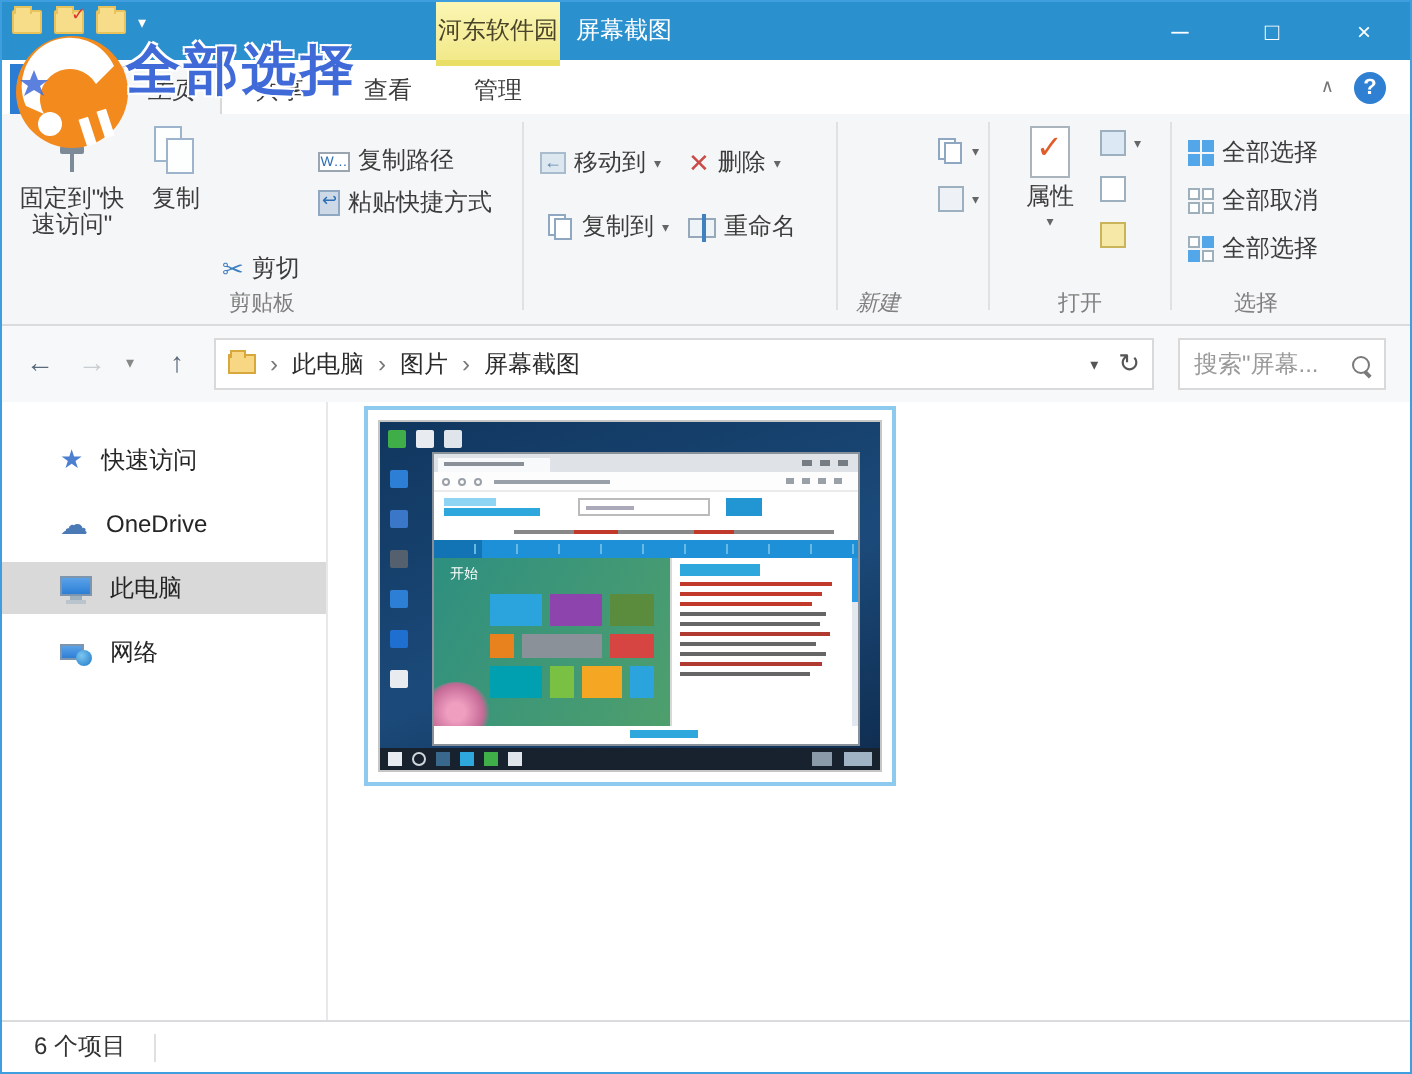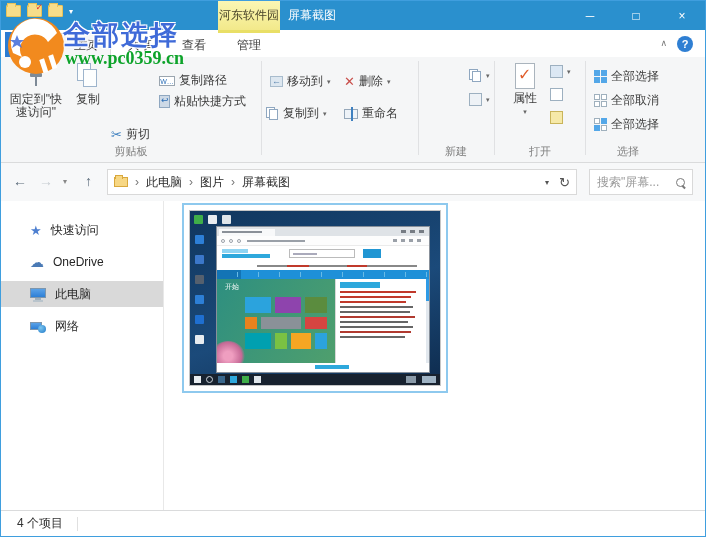--- a/index.html
+++ b/index.html
@@ -223,21 +223,21 @@
       <span>粘贴快捷方式</span>
     </div>
     <div class="glabel" style="left:6px; width:248px;">剪贴板</div>
     <div class="vsep" style="left:260px;"></div>
 
     <div class="rbtn-sm" style="left:269px; top:16px;">
       <span class="i-move">←</span>
       <span>移动到</span>
       <span class="dd-arrow">▾</span>
     </div>
-    <div class="rbtn-sm" style="left:265px; top:48px;">
+    <div class="rbtn-sm" style="left:273px; top:48px;">
       <span class="i-pages">
           <i></i>
           <b></b>
         </span>
       <span>复制到</span>
       <span class="dd-arrow">▾</span>
     </div>
     <div class="rbtn-sm" style="left:343px; top:16px;">
       <span class="i-delete">✕</span>
       <span>删除</span>
@@ -253,21 +253,21 @@
       <span class="i-pages">
           <i></i>
           <b></b>
         </span>
       <span class="dd-arrow">▾</span>
     </div>
     <div class="rbtn-sm" style="left:468px; top:36px;">
       <span class="i-sq"></span>
       <span class="dd-arrow">▾</span>
     </div>
-    <div class="glabel" style="left:419px; width:72px;">新建</div>
+    <div class="glabel" style="left:402px; width:72px;font-style:italic;">新建</div>
     <div class="vsep" style="left:493px;"></div>
 
     <div class="rbtn-lg" style="left:505px; top:6px; width:38px;">
       <span class="i-props"></span>
       <span>属性</span>
       <span class="dd-arrow">▾</span>
     </div>
     <div class="rbtn-sm" style="left:549px; top:8px;">
       <span class="i-sq" style="background:#dce8f4;"></span>
       <span class="dd-arrow">▾</span>
@@ -433,30 +433,29 @@
           <span class="tico" style="left:52px; background:#3fae49;"></span>
           <span class="tico" style="left:64px; background:#dfe5ea;"></span>
           <span class="tico" style="right:4px; width:14px; background:#9fb3c4;"></span>
           <span class="tico" style="right:24px; width:10px; background:#8a9aa8;"></span>
         </div>
       </div>
     </div>
   </div>
 
   <div class="statusbar">
-    <span class="txt">4 个项目</span>
+    <span class="txt">6 个项目</span>
     <span class="div"></span>
   </div>
 
   <div class="watermark">
     <svg width="62" height="62" style="position:absolute; left:4px; top:14px;" viewBox="0 0 62 62">
       <circle cx="31" cy="31" r="28" fill="#f28a1e"></circle>
       <path d="M 8 38 A 24 24 0 0 1 52 18 L 43 27 A 15 15 0 0 0 17 42 Z" fill="#ffffff"></path>
       <circle cx="20" cy="47" r="6" fill="#ffffff"></circle>
       <rect x="36" y="44" width="5" height="14" fill="#ffffff" transform="rotate(-18 38 50)"></rect>
       <rect x="45" y="40" width="5" height="14" fill="#ffffff" transform="rotate(-18 47 46)"></rect>
       <path d="M 12 20 l 2 5 5 0 -4 3 2 5 -5 -3 -5 3 2 -5 -4 -3 5 0 z" fill="#3f6ad8" opacity="0.85"></path>
     </svg>
     <div class="wm-name">全部选择</div>
-    <div class="wm-url">www.pc0359.cn</div>
   </div>
 
 </div>
 
 </body></html>

